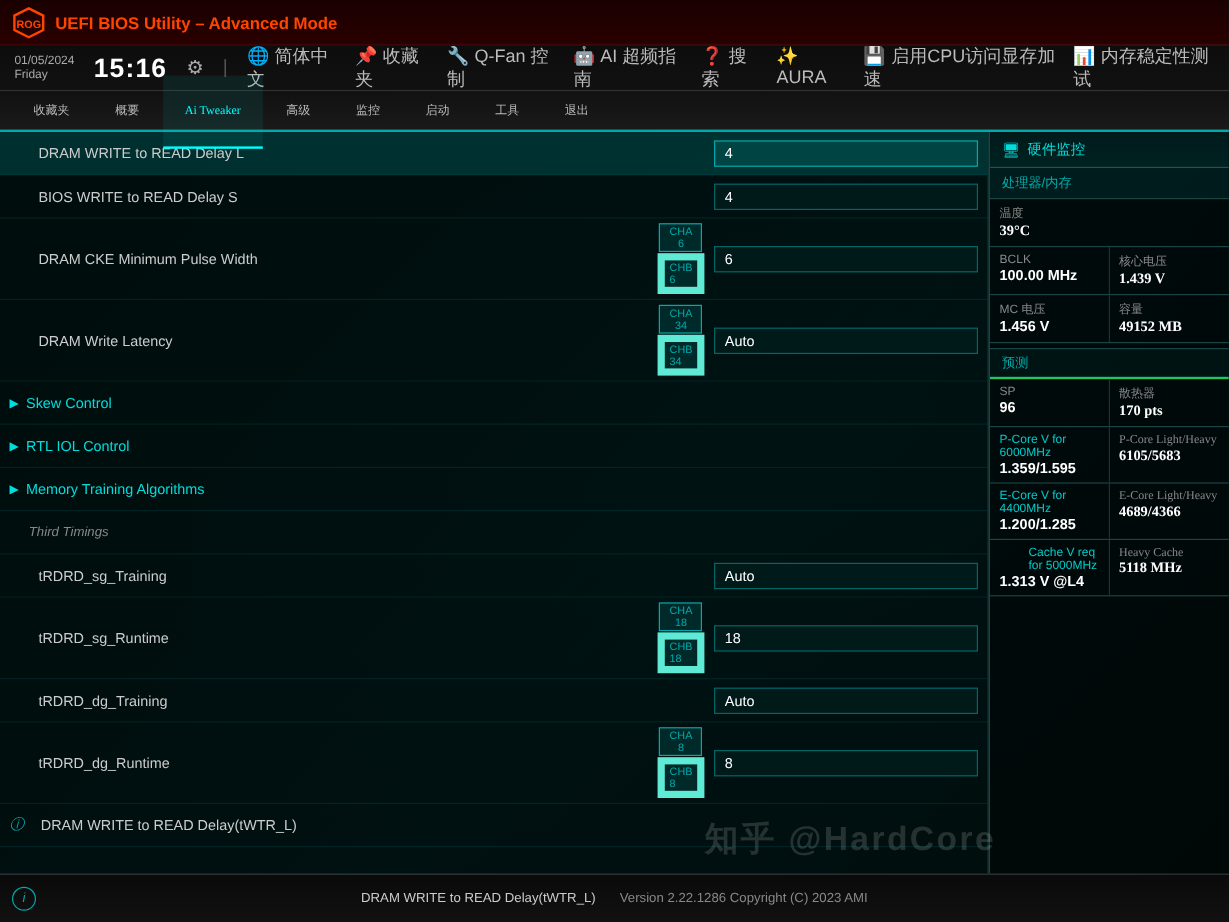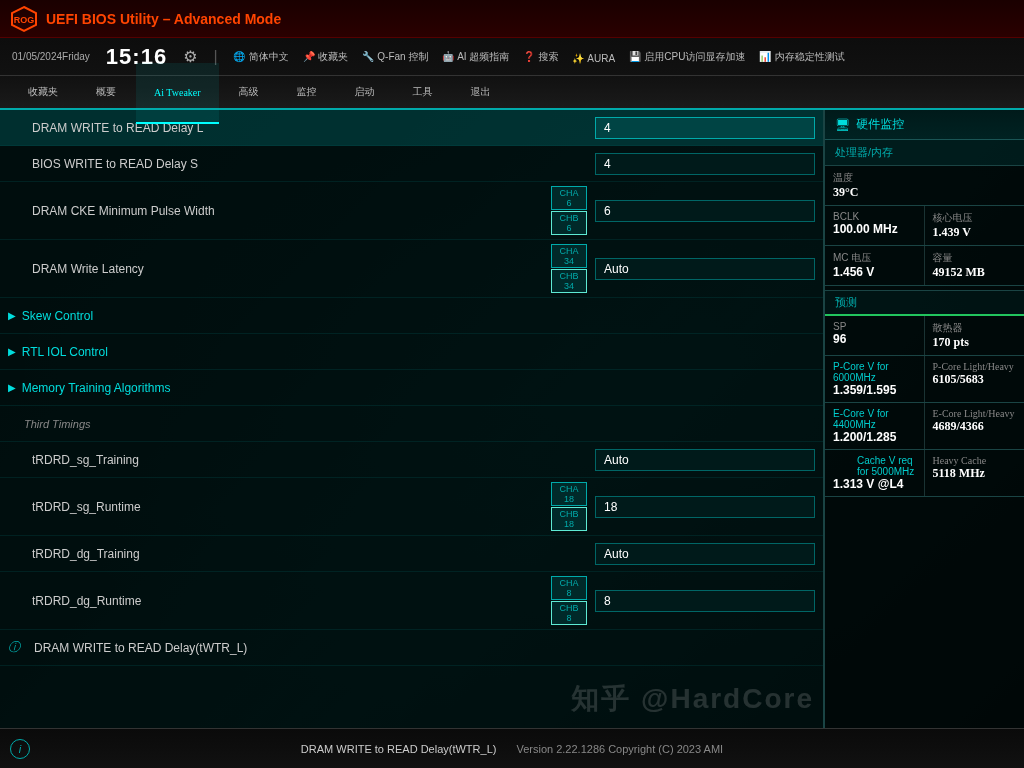--- a/index.html
+++ b/index.html
@@ -73,23 +73,23 @@
       color: #fff;
       font-weight: bold;
       letter-spacing: 1px;
     }
     .timebar-divider {
       color: #555;
       font-size: 16px;
     }
     .timebar-menu {
       display: flex;
-      align-items: flex-end;
+      align-items: flex-start;
       gap: 14px;
-      font-size: 10px;
+      font-size: 15px;
       color: #bbb;
     }
     .timebar-menu-item {
       display: flex;
       align-items: center;
       gap: 3px;
       cursor: pointer;
     }
 
     
@@ -189,22 +189,22 @@
       padding: 1px 0;
       border: 1px solid #0aa;
       text-align: center;
       min-width: 36px;
     }
     .chb-badge {
       font-size: 9px;
       color: #0aa;
       background: rgba(0,100,100,0.3);
       padding: 1px 4px;
-      border: 1px solid #5eead4;
-      text-align: center;
+      border: 6px solid #5eead4;
+      text-align: left;
       min-width: 36px;
     }
 
     .value-box {
       background: #001a1a;
       border: 1px solid #006666;
       color: #fff;
       font-size: 12px;
       padding: 3px 8px;
       min-width: 220px;
@@ -303,21 +303,21 @@
     }
     .status-setting-name {
       color: #ccc;
       font-size: 11px;
     }
 
     
     .watermark {
       position: absolute;
       bottom: 50px;
-      right: 210px;
+      right: 194px;
       z-index: 20;
       font-size: 28px;
       font-weight: bold;
       color: rgba(255,255,255,0.15);
       letter-spacing: 2px;
     }
 
     
     .char-bg {
       position: absolute;
@@ -345,21 +345,21 @@
   <div class="header-logo">
     <svg class="rog-icon" viewBox="0 0 28 28">
       <polygon points="14,2 26,8 26,20 14,26 2,20 2,8" fill="none" stroke="#ff4400" stroke-width="2"></polygon>
       <text x="14" y="18" text-anchor="middle" fill="#ff4400" font-size="9" font-weight="bold">ROG</text>
     </svg>
     <span>UEFI BIOS Utility – Advanced Mode</span>
   </div>
 </div>
 
 <div class="timebar">
-  <div style="display:flex;flex-direction:row;">
+  <div style="display:flex;flex-direction:column;">
     <span class="timebar-date">01/05/2024</span>
     <span class="timebar-date">Friday</span>
   </div>
   <span class="timebar-clock">15:16</span>
   <span style="color:#aaa;cursor:pointer;">⚙</span>
   <span class="timebar-divider">|</span>
   <div class="timebar-menu">
     <span class="timebar-menu-item">🌐 简体中文</span>
     <span class="timebar-menu-item">📌 收藏夹</span>
     <span class="timebar-menu-item">🔧 Q-Fan 控制</span>

